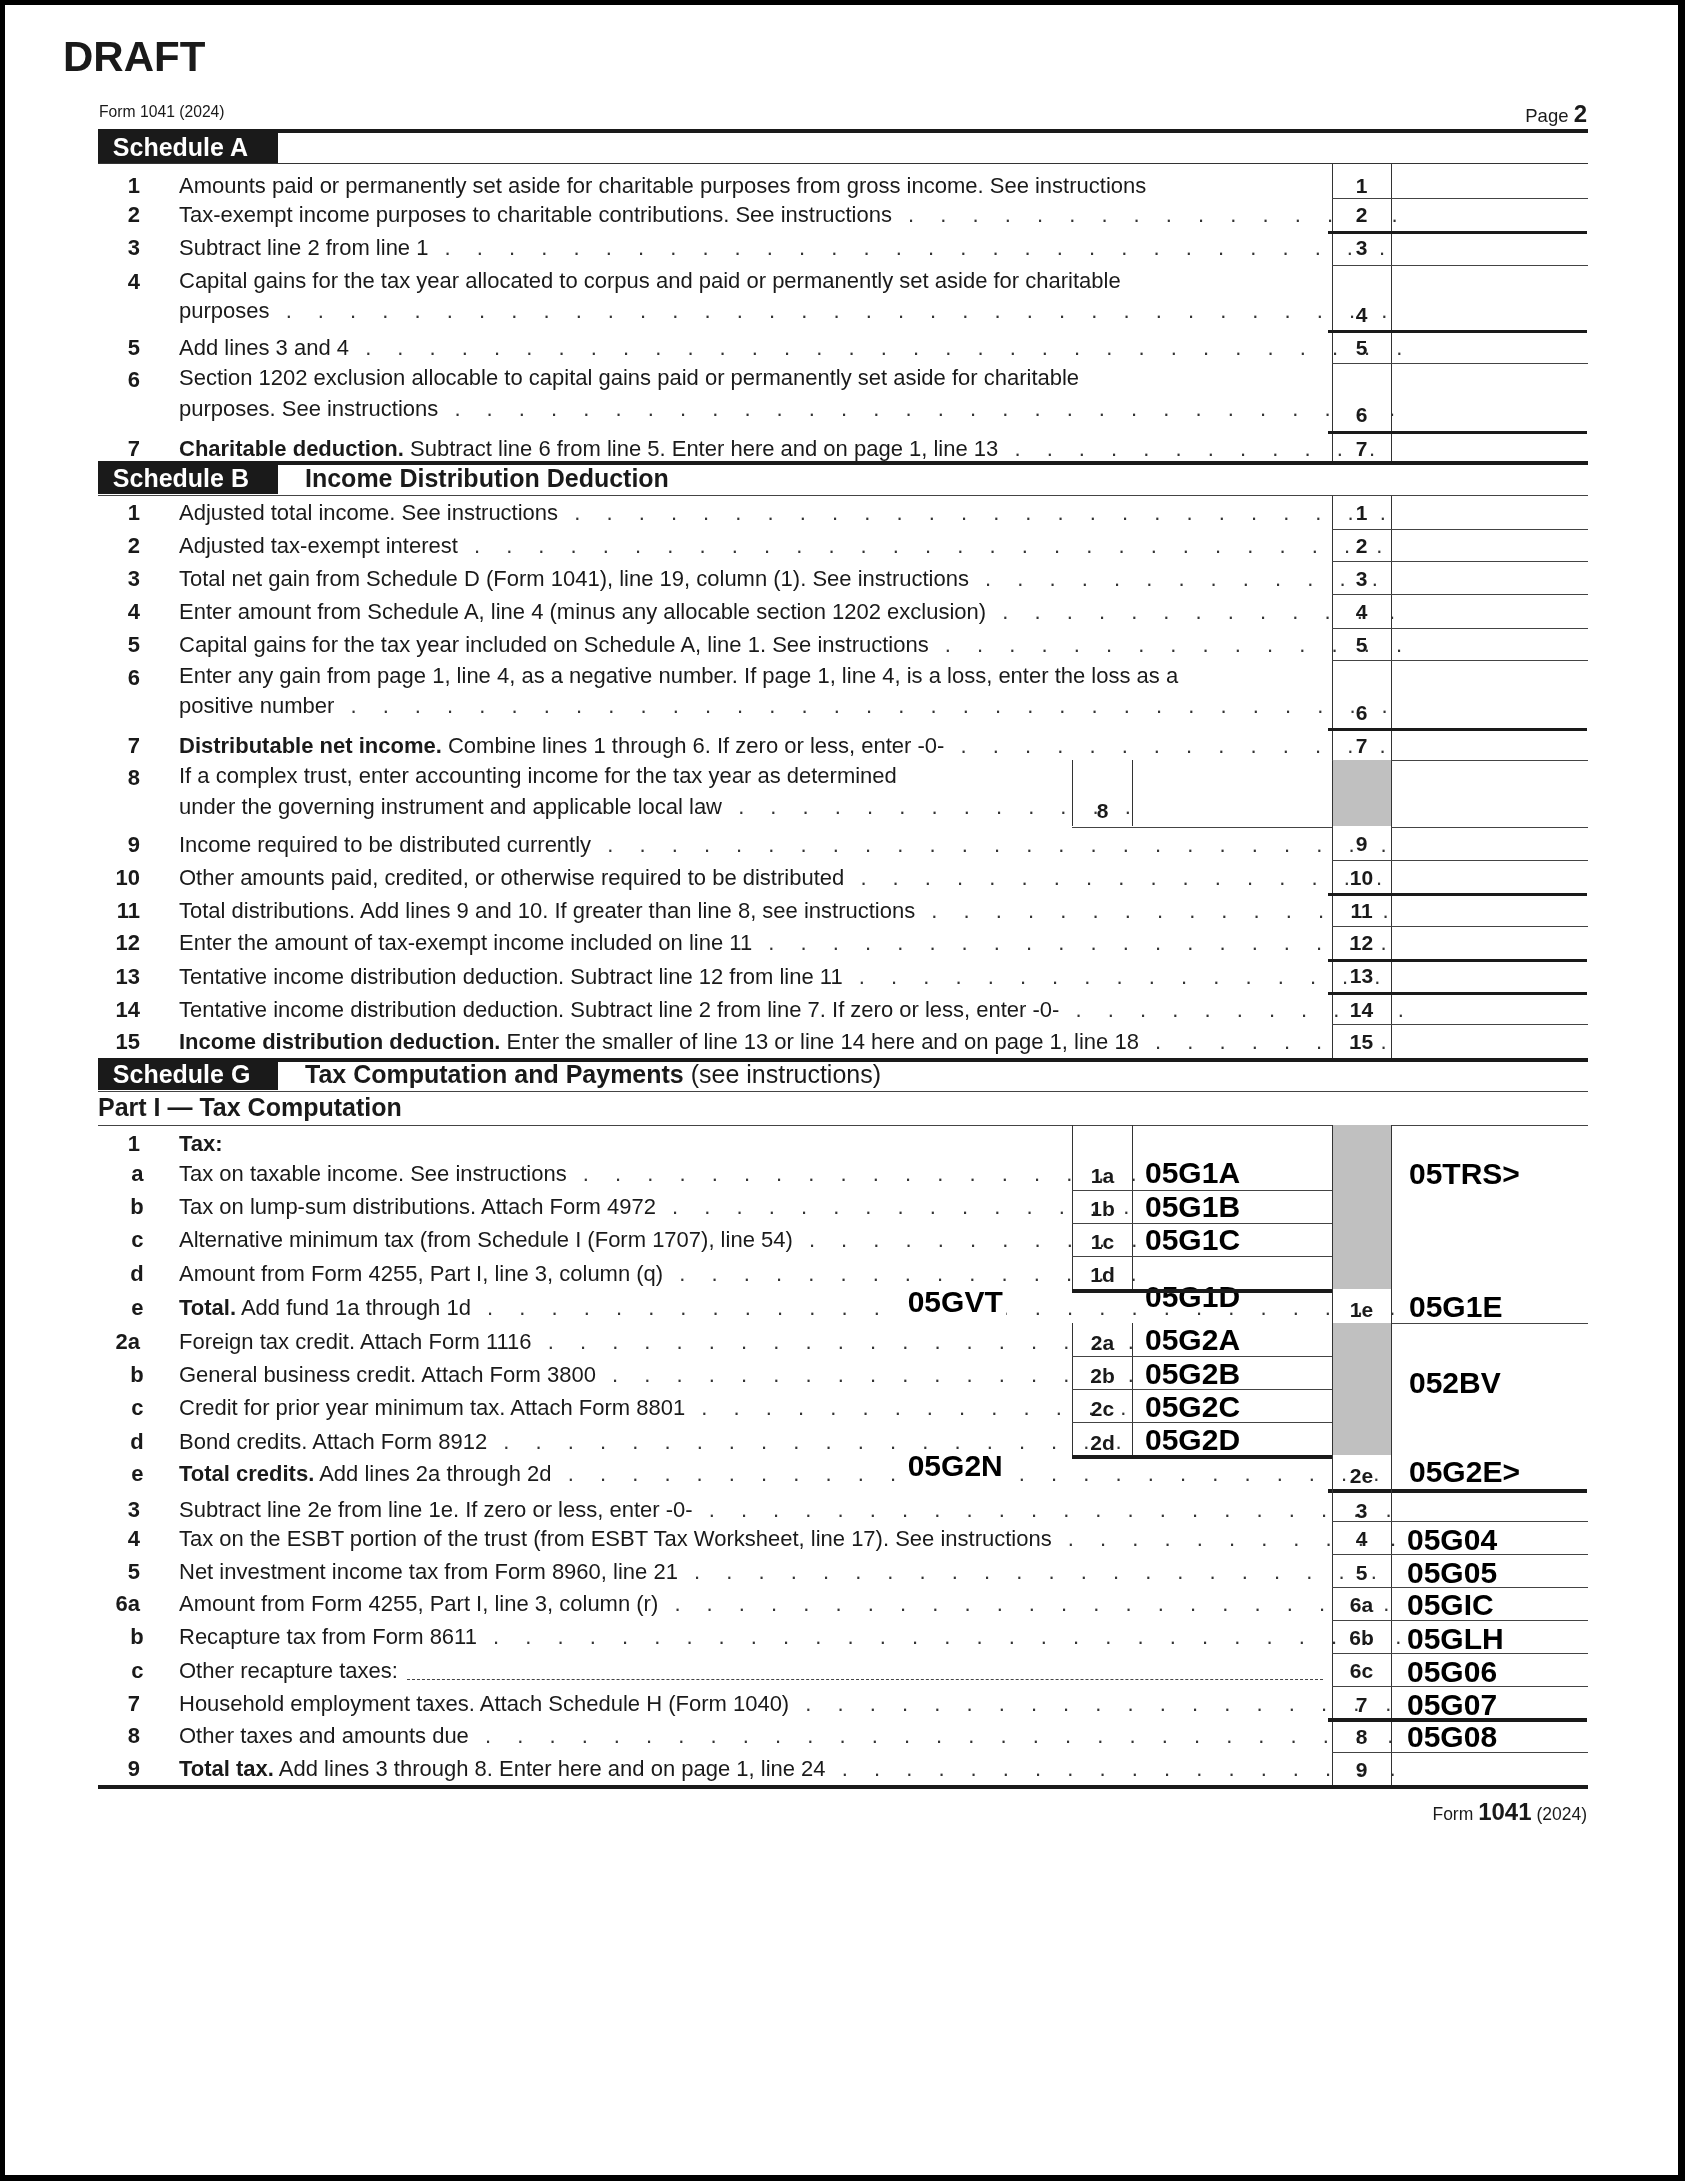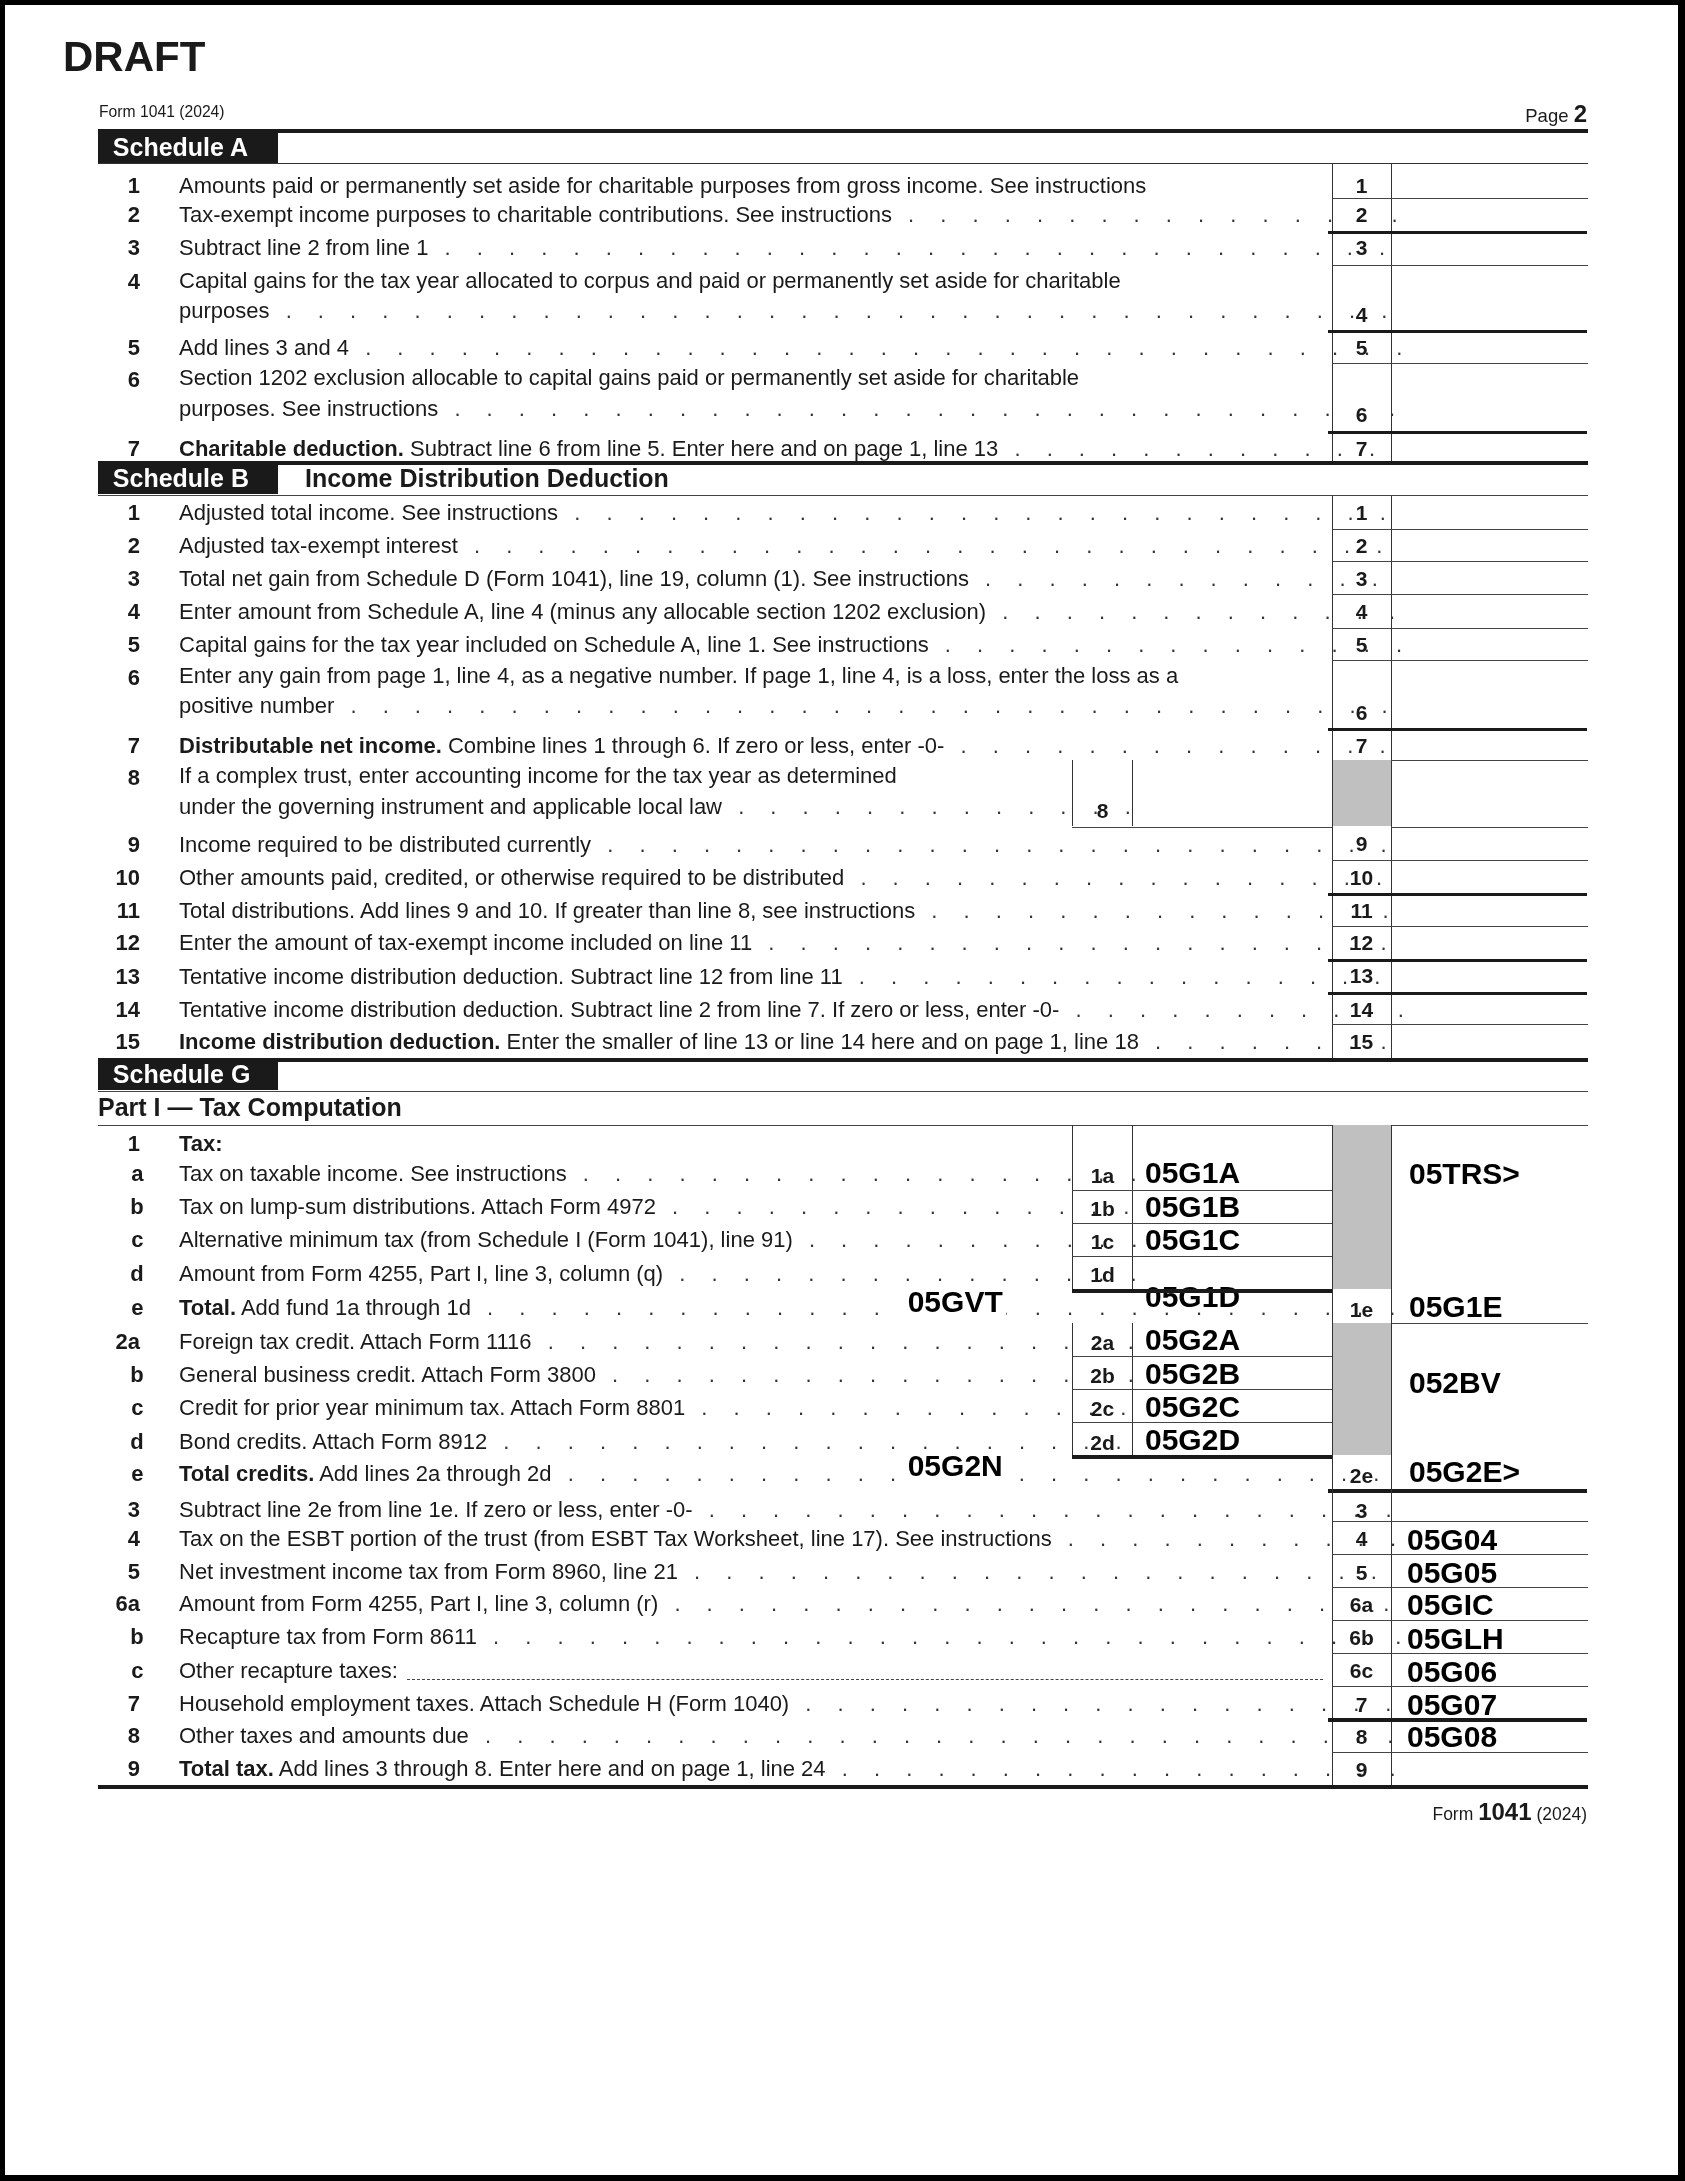--- a/index.html
+++ b/index.html
@@ -174,41 +174,42 @@
 <div class="numcol" style="left: 1332px; top: 998px;">14</div>
 <div class="code" style="left: 1409px; top: 994px;"></div>
 <div class="rule" style="left: 1332px; top: 1024px; width: 256px; height: 1.4px; background: rgb(68, 68, 68);"></div>
 <div class="ln" style="left: 98px; top: 1029px;">15</div>
 <div class="txt" style="left: 179px; top: 1029px; width: 1223px;"><b>Income distribution deduction.</b><span> Enter the smaller of line 13 or line 14 here and on page 1, line 18</span><span class="dots"> . . . . . . . . . . . . . . . . . . . . . . . . . . . . . . . . . . . . . . . . . . . . . . .</span></div>
 <div class="numcol" style="left: 1332px; top: 1030px;">15</div>
 <div class="code" style="left: 1409px; top: 1026px;"></div>
 <div class="rule" style="left: 98px; top: 1058px; width: 1490px; height: 3.7px; background: rgb(26, 26, 26);"></div>
 <div class="sched-bar" style="top: 1060px;">
     <div class="sched-tag" style="width: 180px;">Schedule G</div>
+    <div class="sched-title" style="left: 207px;"><b>Tax Computation and Payments</b><span> (see instructions)</span></div>
   </div>
 <div class="rule" style="left: 98px; top: 1091px; width: 1490px; height: 1.4px; background: rgb(68, 68, 68);"></div>
 <div class="part-title" style="top: 1093px;">Part I — Tax Computation</div>
 <div class="rule" style="left: 98px; top: 1125px; width: 1490px; height: 1.4px; background: rgb(68, 68, 68);"></div>
 <div class="ln" style="left: 98px; top: 1131px;">1</div>
 <div class="txt" style="left: 179px; top: 1131px;"><b>Tax:</b></div>
 <div class="vline" style="left: 1072px; top: 1125px; height: 164px;"></div>
 <div class="vline" style="left: 1132px; top: 1125px; height: 164px;"></div>
 <div class="shade" style="left: 1333px; top: 1125px; width: 58px; height: 164px;"></div>
 <div class="ln sub" style="left: 127px; top: 1161px;">a</div>
 <div class="txt" style="left: 179px; top: 1161px; width: 969px;"><span>Tax on taxable income. See instructions</span><span class="dots"> . . . . . . . . . . . . . . . . . . . . . . . . . . . . . . . . . . . . . . . . . . . . . . .</span></div>
 <div class="inner-num" style="top: 1164px;">1a</div>
 <div class="code" style="left: 1145px; top: 1156px;">05G1A</div>
 <div class="rule" style="left: 1072px; top: 1190px; width: 260px; height: 1.4px; background: rgb(68, 68, 68);"></div>
 <div class="ln sub" style="left: 127px; top: 1194px;">b</div>
 <div class="txt" style="left: 179px; top: 1194px; width: 969px;"><span>Tax on lump-sum distributions. Attach Form 4972</span><span class="dots"> . . . . . . . . . . . . . . . . . . . . . . . . . . . . . . . . . . . . . . . . . . . . . . .</span></div>
 <div class="inner-num" style="top: 1197px;">1b</div>
 <div class="code" style="left: 1145px; top: 1190px;">05G1B</div>
 <div class="rule" style="left: 1072px; top: 1223px; width: 260px; height: 1.4px; background: rgb(68, 68, 68);"></div>
 <div class="ln sub" style="left: 127px; top: 1227px;">c</div>
-<div class="txt" style="left: 179px; top: 1227px; width: 969px;"><span>Alternative minimum tax (from Schedule I (Form 1041), line 91)</span><span class="dots"> . . . . . . . . . . . . . . . . . . . . . . . . . . . . . . . . . . . . . . . . . . . . . . .</span></div>
+<div class="txt" style="left: 179px; top: 1227px; width: 969px;"><span>Alternative minimum tax (from Schedule I (Form 1707), line 54)</span><span class="dots"> . . . . . . . . . . . . . . . . . . . . . . . . . . . . . . . . . . . . . . . . . . . . . . .</span></div>
 <div class="inner-num" style="top: 1230px;">1c</div>
 <div class="code" style="left: 1145px; top: 1223px;">05G1C</div>
 <div class="rule" style="left: 1072px; top: 1256px; width: 260px; height: 1.4px; background: rgb(68, 68, 68);"></div>
 <div class="ln sub" style="left: 127px; top: 1261px;">d</div>
 <div class="txt" style="left: 179px; top: 1261px; width: 969px;"><span>Amount from Form 4255, Part I, line 3, column (q)</span><span class="dots"> . . . . . . . . . . . . . . . . . . . . . . . . . . . . . . . . . . . . . . . . . . . . . . .</span></div>
 <div class="inner-num" style="top: 1263px;">1d</div>
 <div class="code" style="left: 1145px; top: 1256px; margin-top: 24px;">05G1D</div>
 <div class="rule" style="left: 1072px; top: 1289px; width: 260px; height: 3.7px; background: rgb(26, 26, 26);"></div>
 <div class="code" style="left: 1409px; top: 1157px;">05TRS&gt;</div>
 <div class="ln sub" style="left: 127px; top: 1295px;">e</div>

